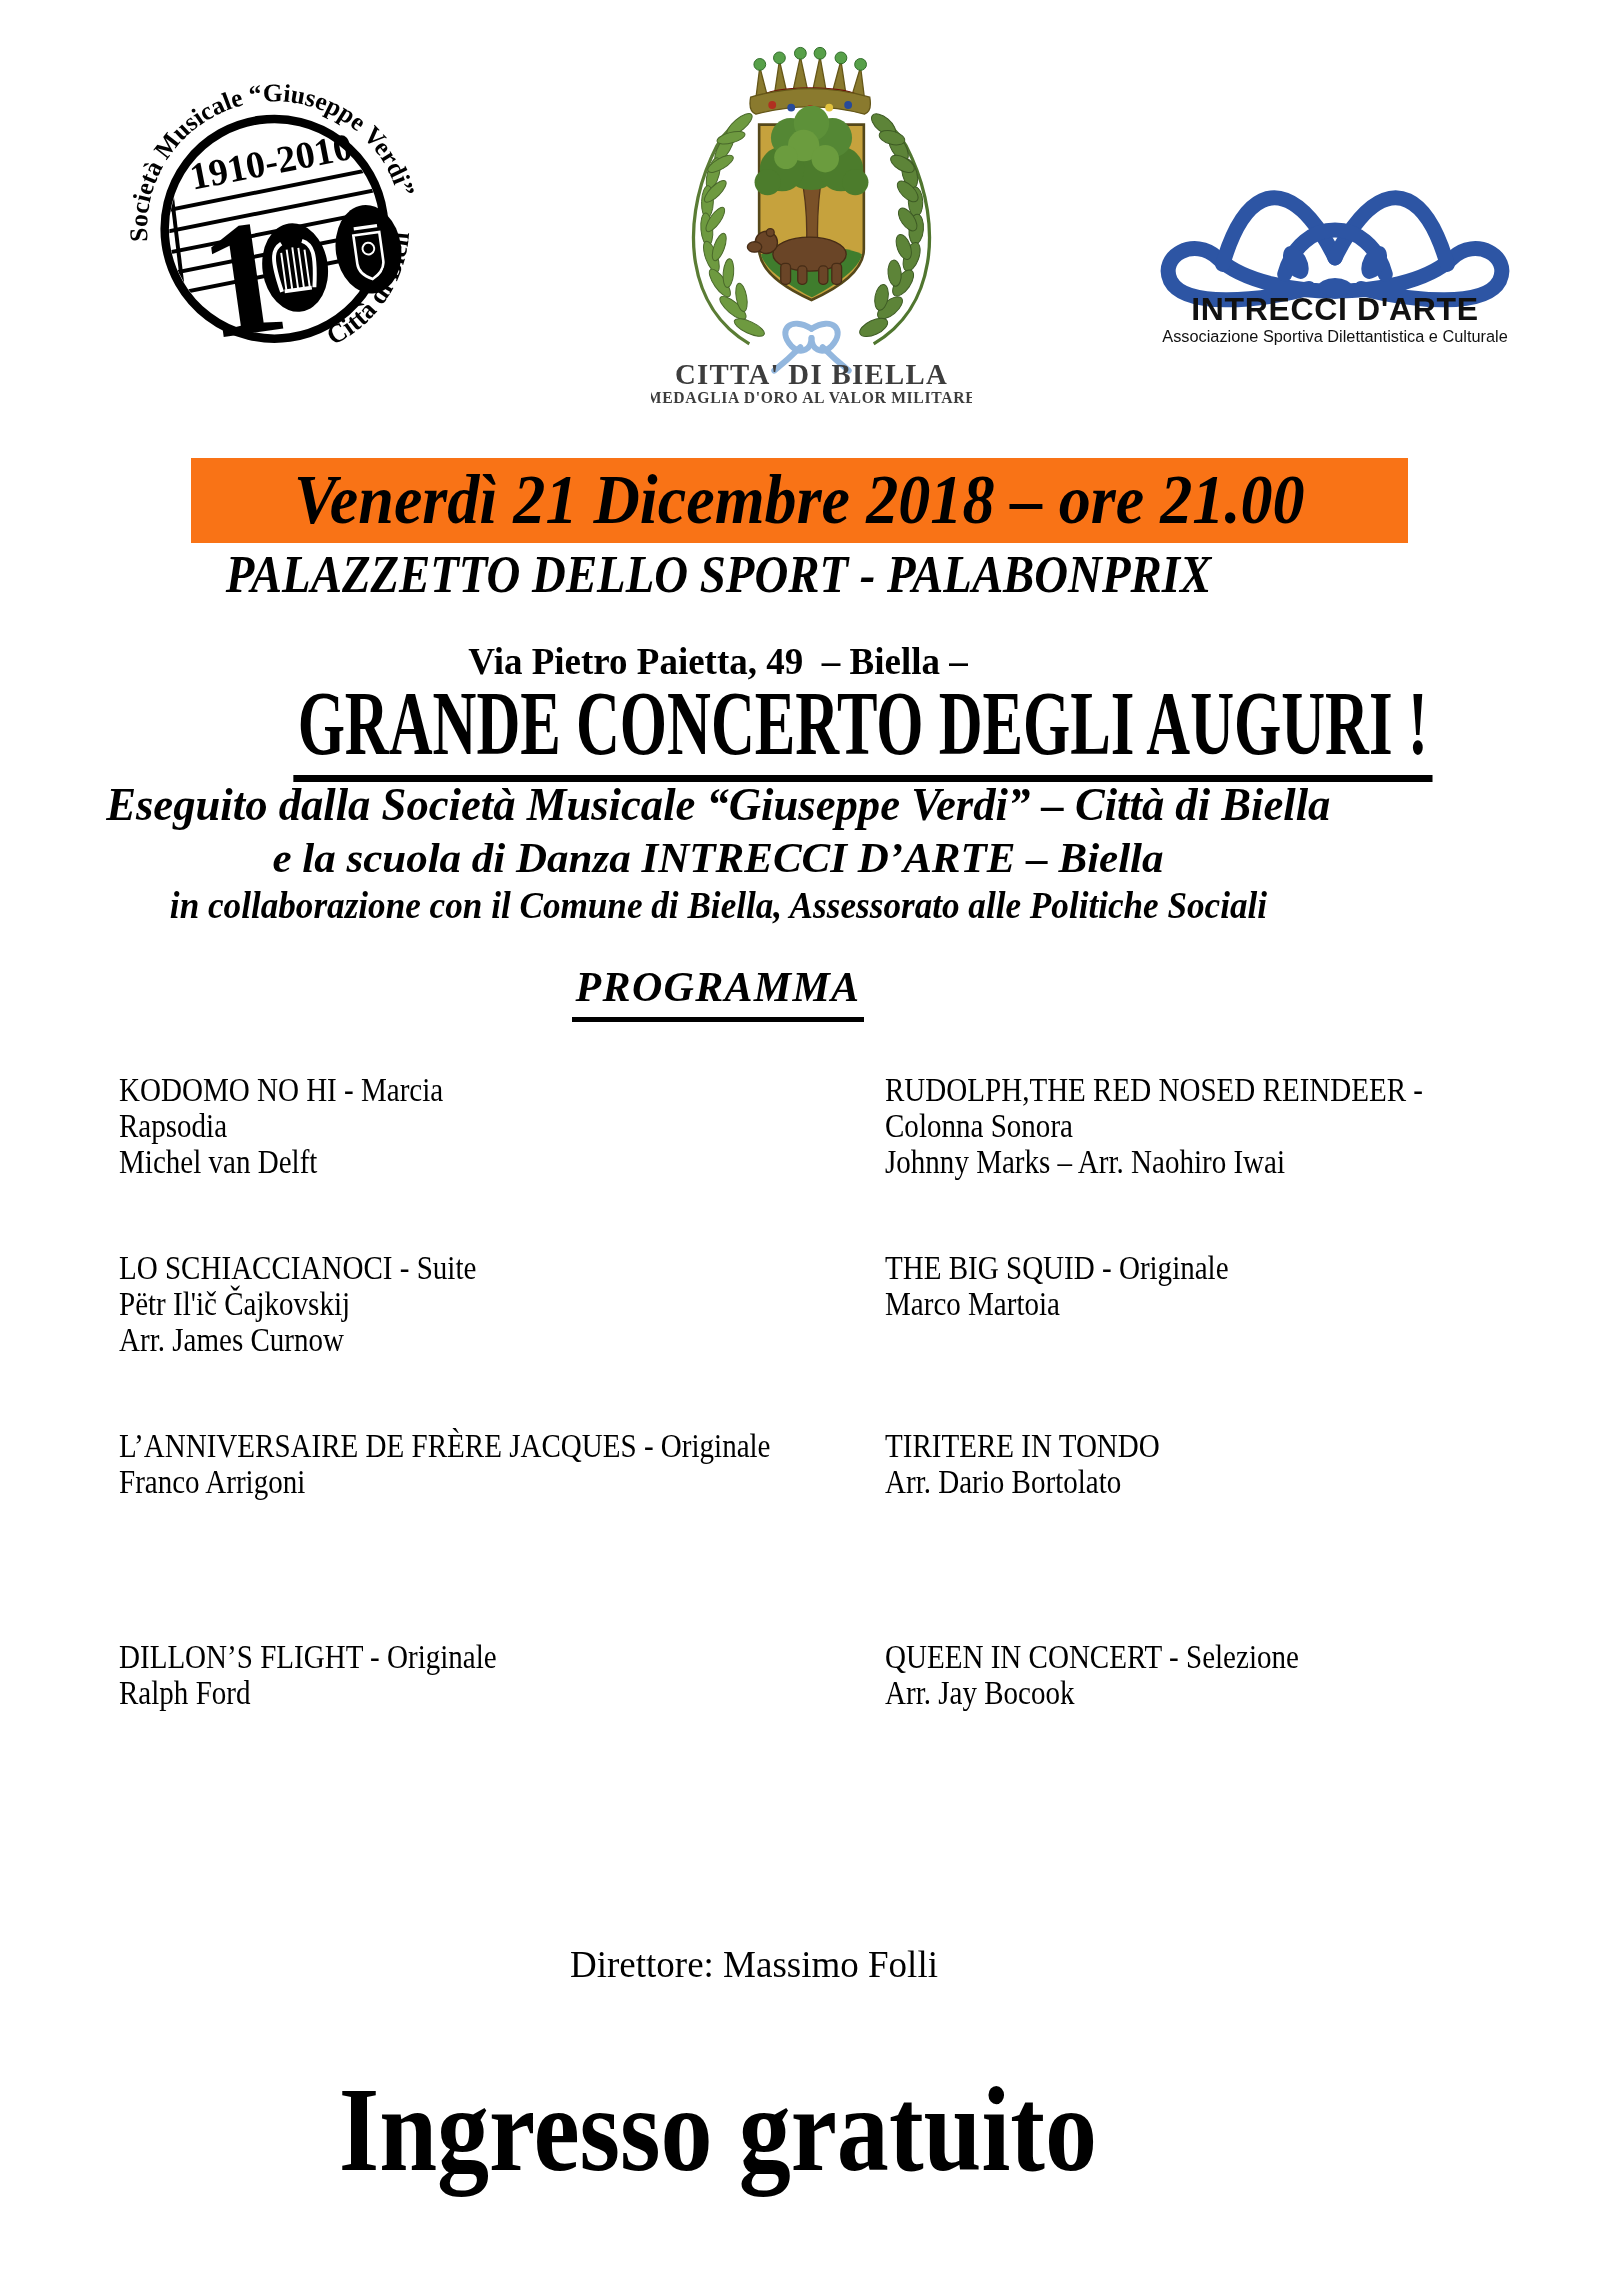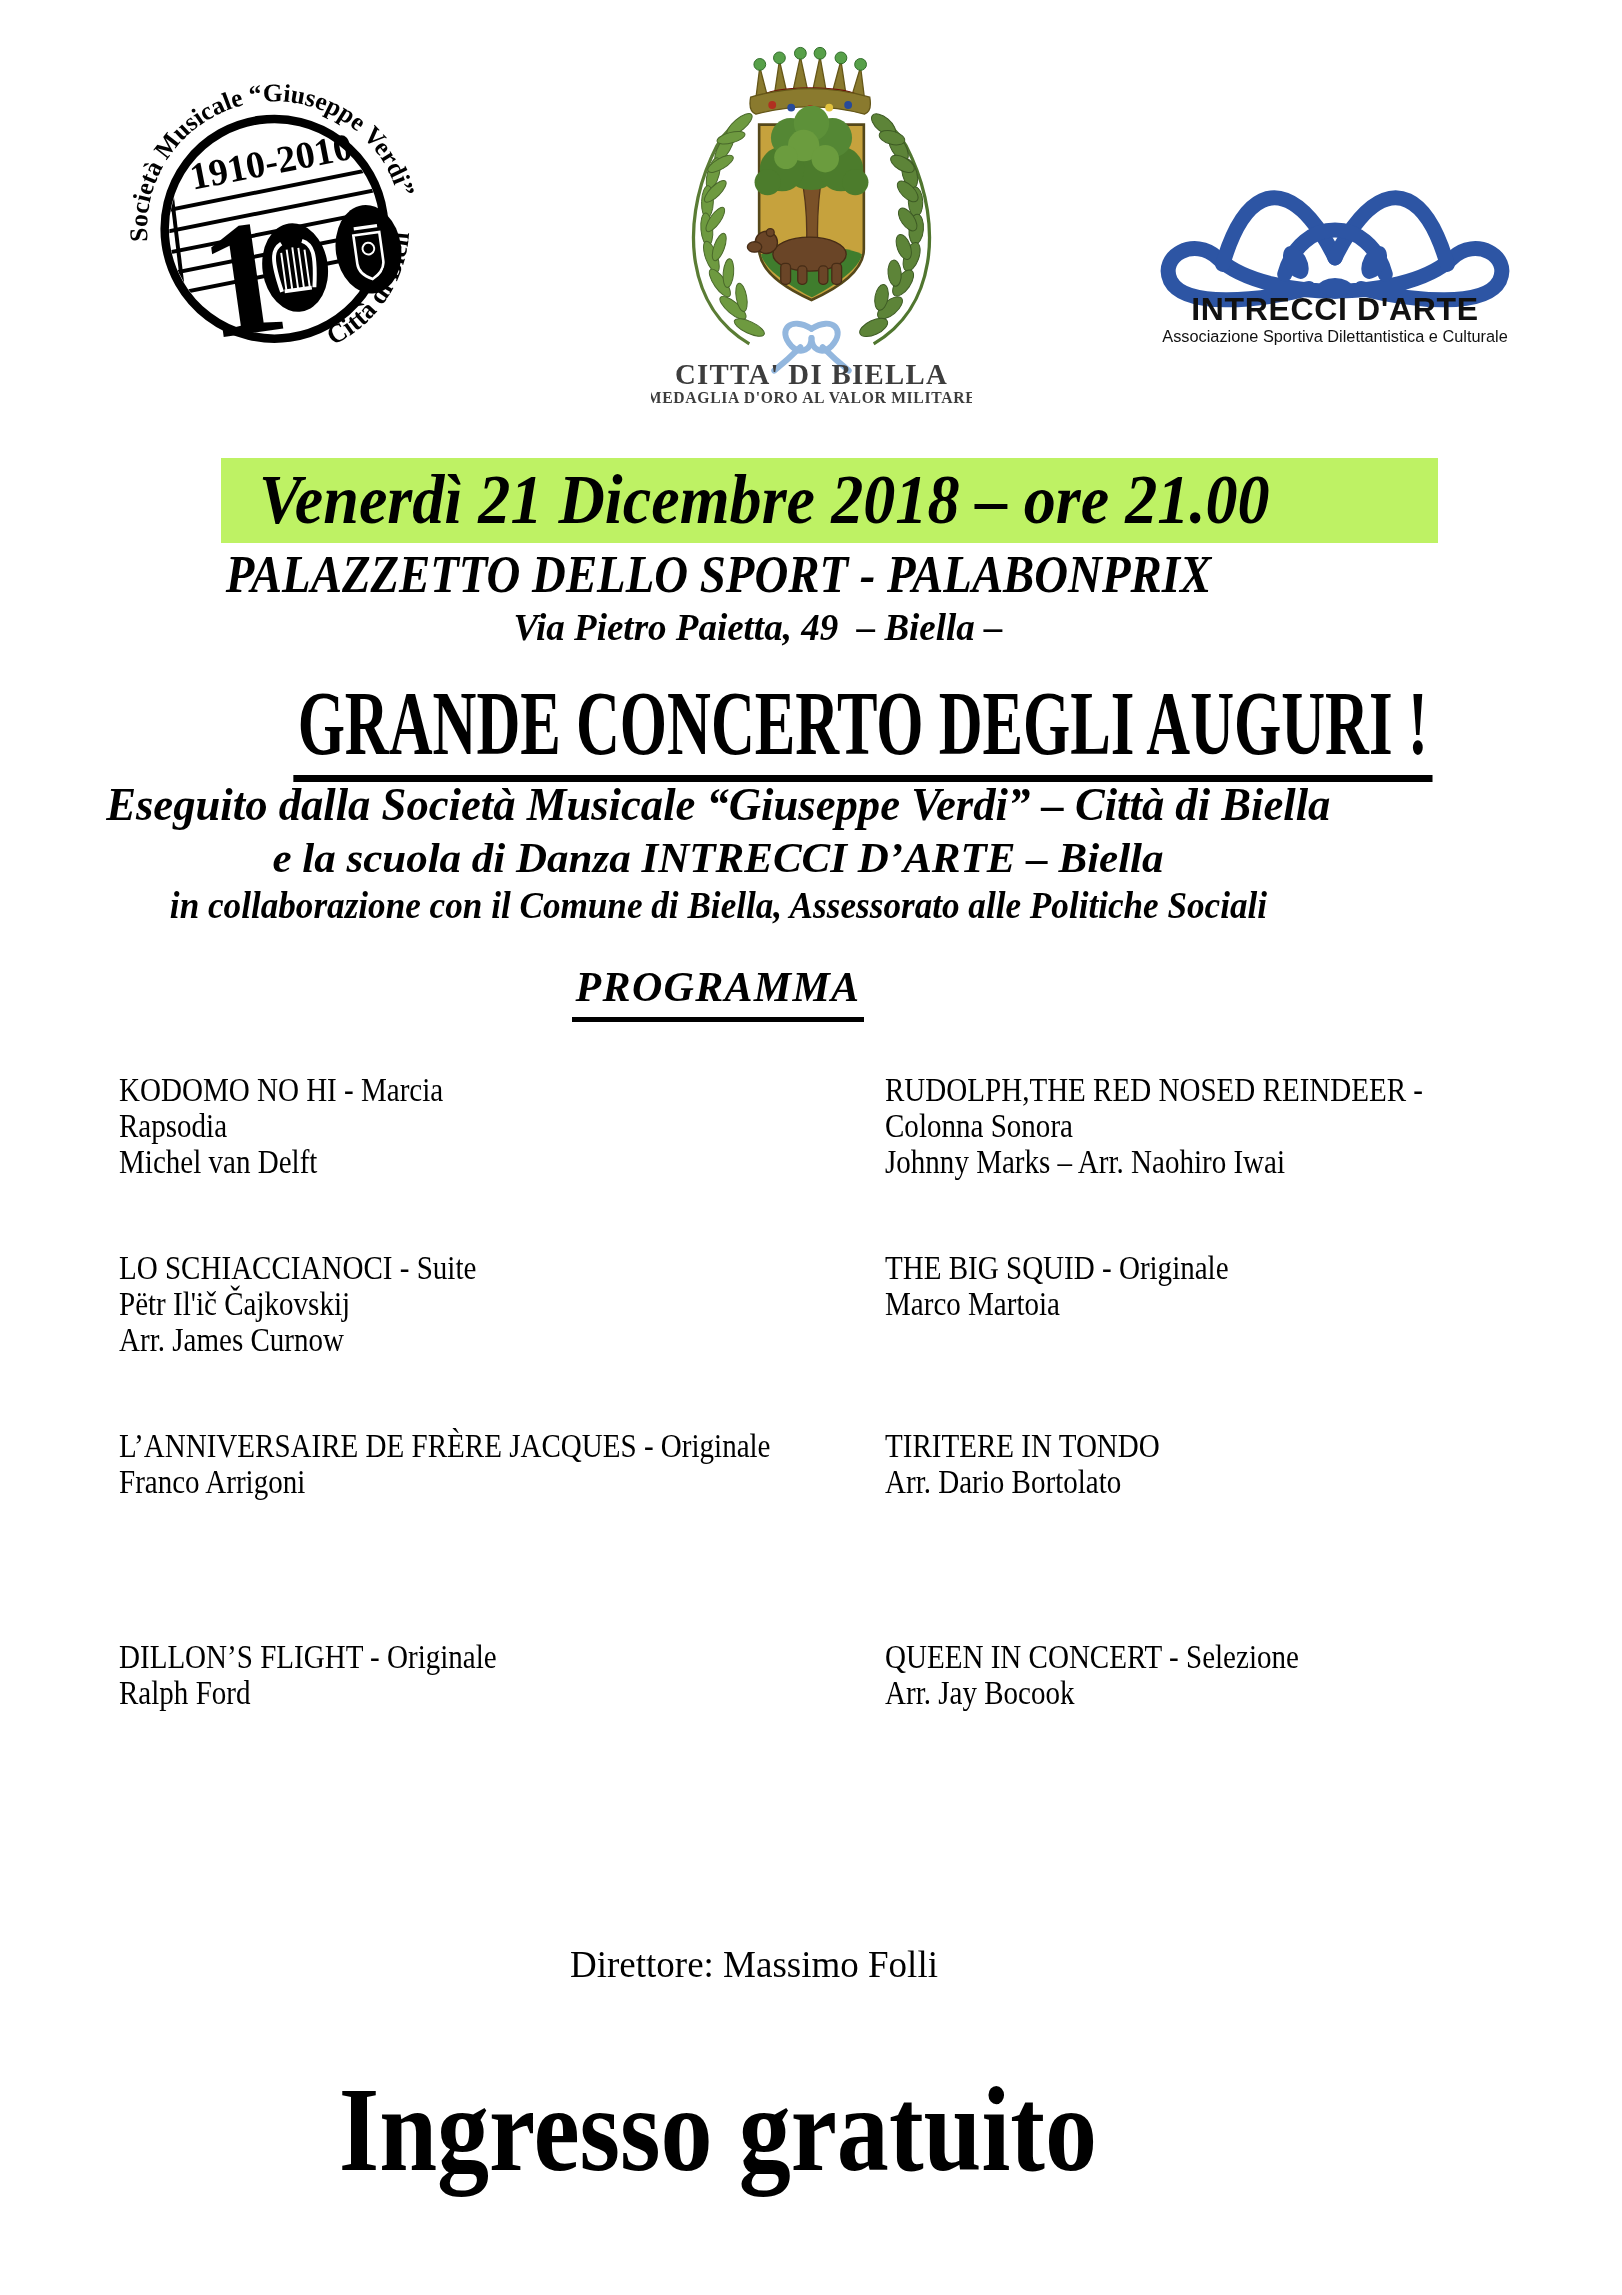--- a/index.html
+++ b/index.html
@@ -15,31 +15,32 @@
   .ctr{left:0;width:1436px;text-align:center;white-space:nowrap;}
   .squeeze{display:inline-block;transform-origin:50% 50%;white-space:pre;}
 
   
   .logo-left{left:98px;top:62px;width:353px;height:314px;}
   .logo-center{left:651px;top:33px;width:321px;height:373px;}
   .logo-right{left:1145px;top:124px;width:380px;height:222px;}
 
   
   .datebar{
-    left:221px;top:458px;width:1217px;height:85px;
-    background:#bef264;
+    left:191px;top:458px;width:1217px;height:85px;
+    background:#f97316;
+    text-align:center;
   }
   .datebar .squeeze{
     font-size:69px;line-height:85px;
     font-weight:bold;font-style:italic;
     transform:scaleX(.93);
   }
   .venue{top:543px;font-weight:bold;font-style:italic;font-size:52px;line-height:63px;}
   .venue .squeeze{transform:scaleX(.90);}
-  .address{top:606px;font-weight:bold;font-style:italic;font-size:37px;line-height:43px;padding-left:40px;}
+  .address{top:640px;font-weight:bold;font-size:37px;line-height:43px;}
   .concert{top:674px;line-height:98px;}
   .concert .squeeze{
     font-size:92px;font-weight:bold;
     transform:scaleX(.66);
     border-bottom:7.2px solid #000;
     padding:0 6.5px 2.6px 6.5px;
   }
   .eseguito{top:775px;font-weight:bold;font-style:italic;font-size:47px;line-height:59px;}
   .eseguito .squeeze{transform:scaleX(.95);}
   .scuola{top:832px;font-weight:bold;font-style:italic;font-size:43px;line-height:52px;}

